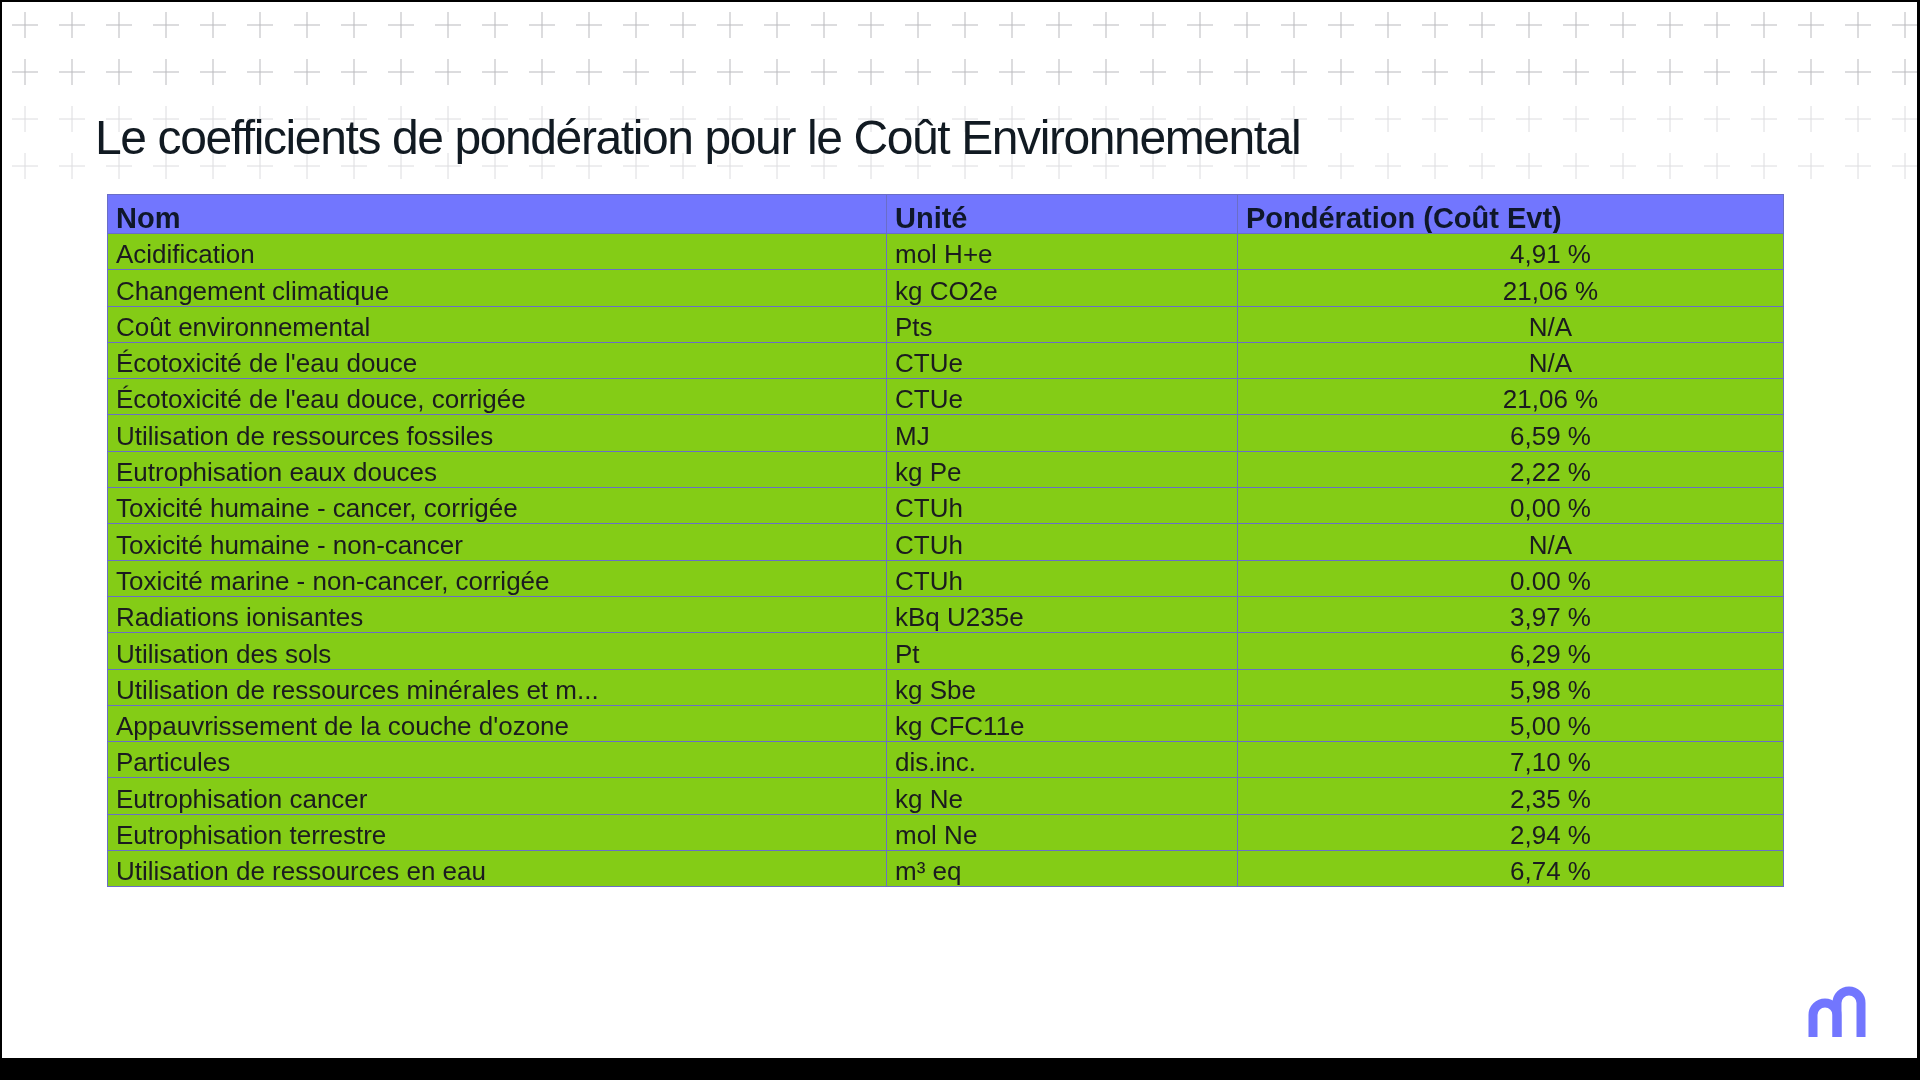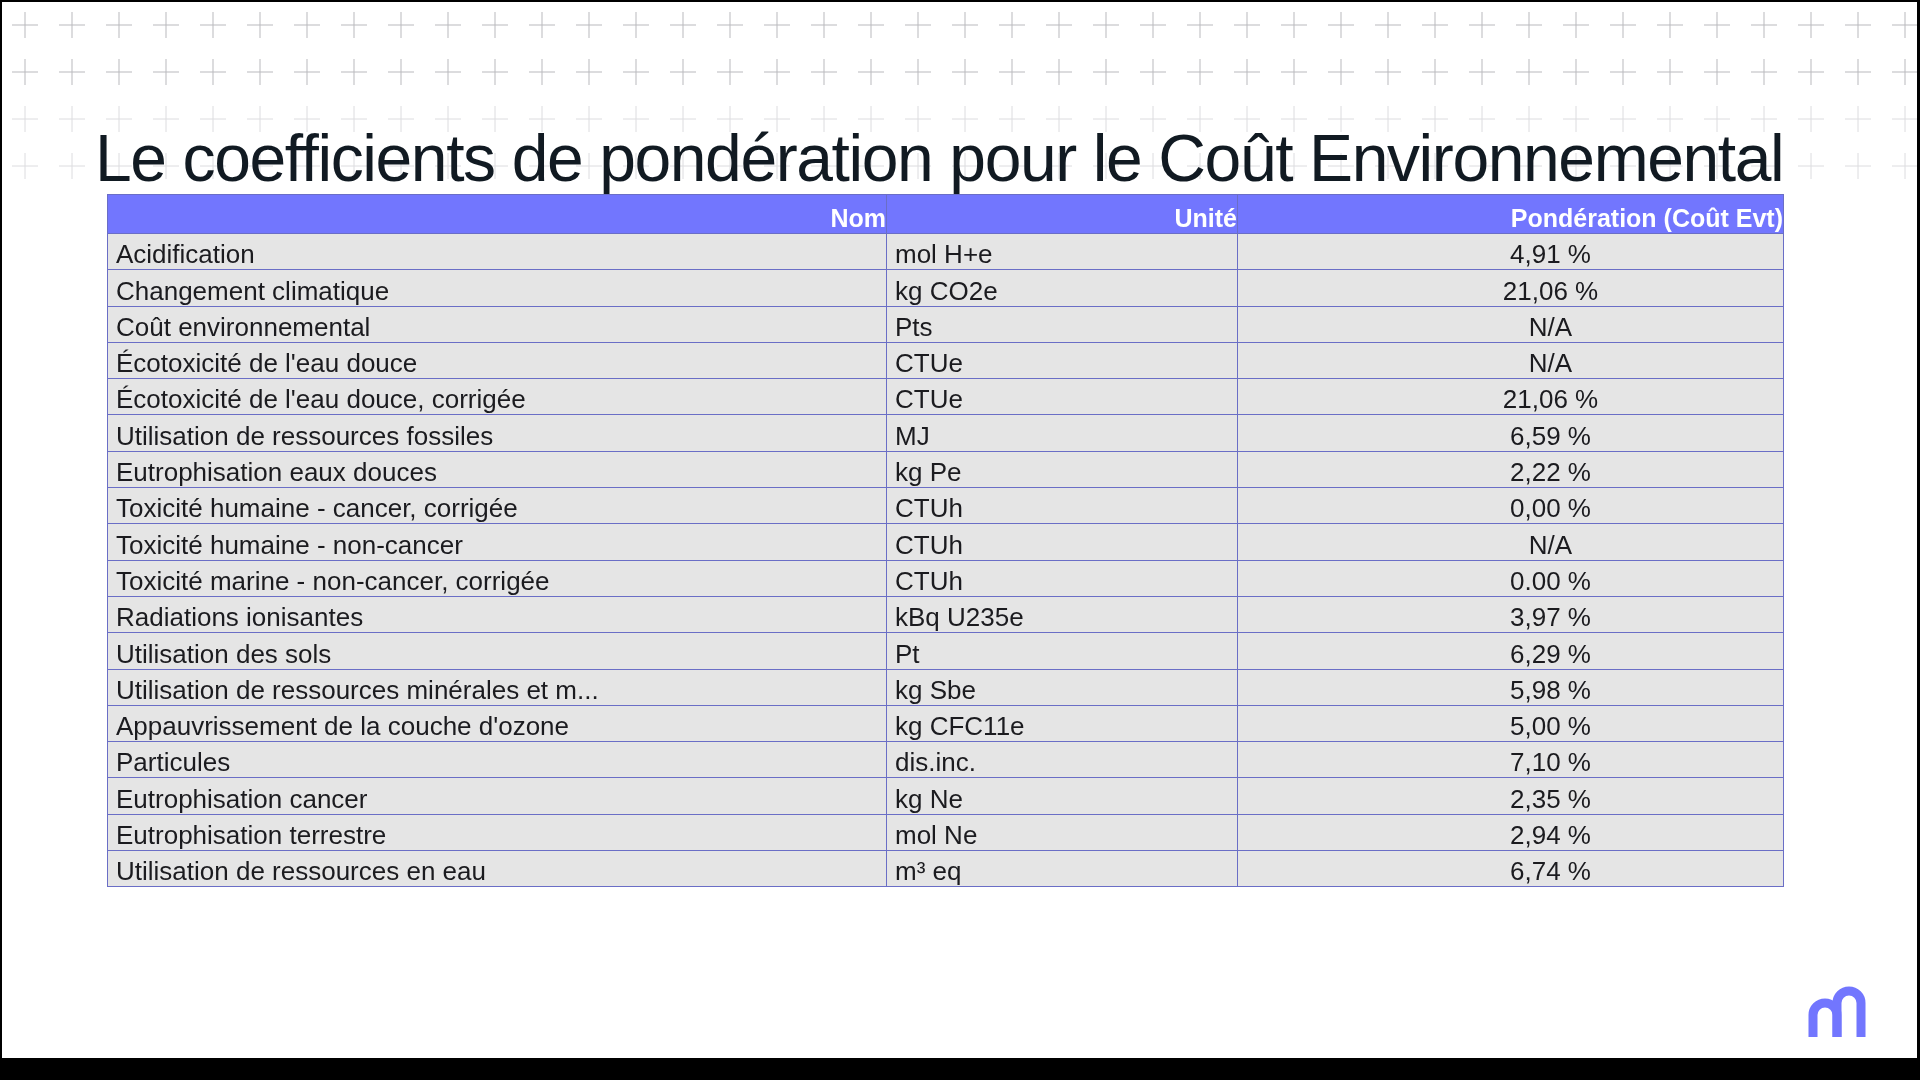--- a/index.html
+++ b/index.html
@@ -10,44 +10,44 @@
     position: relative;
   }
   .slide {
     position: absolute; left: 2px; top: 2px; width: 1915px; height: 1056px;
     background: #ffffff; overflow: hidden;
   }
   .cross-grid {
     position: absolute; left: 0; top: 0; width: 1915px; height: 200px;
   }
   .title {
-    position: absolute; left: 93px; top: 72px;
-    font-size: 66px; line-height: 80px; color: #111a22;
+    position: absolute; left: 93px; top: 64px;
+    font-size: 48px; line-height: 80px; color: #111a22;
     letter-spacing: -1.4px; white-space: nowrap; font-weight: normal;
   }
   .table-wrap {
     position: absolute; left: 105px; top: 192px;
   }
   table {
     border-collapse: collapse;
     table-layout: fixed;
     width: 1676px;
   }
   col.c1 { width: 779px; }
   col.c2 { width: 351px; }
   col.c3 { width: 546px; }
   th {
-    background: #7276fe; color: #ffffff;
-    font-size: 25px; font-weight: bold; text-align: right;
+    background: #7276fe; color: #0f172a;
+    font-size: 29px; font-weight: bold; text-align: left;
     height: 38px; padding: 0 0 0 8px; vertical-align: bottom; line-height: 30px;
     border: 1.5px solid #6a6ec6;
     white-space: nowrap; overflow: hidden;
   }
   td {
-    background: #e5e5e5; color: #1b1b1f;
+    background: #84cc16; color: #1b1b1f;
     font-size: 26px; height: 35.3px; padding: 0 0 0 8px;
     vertical-align: bottom; line-height: 30px;
     border: 1.5px solid #6a6ec6;
     white-space: nowrap; overflow: hidden;
   }
   td.val { text-align: center; padding-left: 80px; }
   .logo {
     position: absolute; left: 1804px; top: 973px; width: 76px; height: 64px;
   }
 </style>

